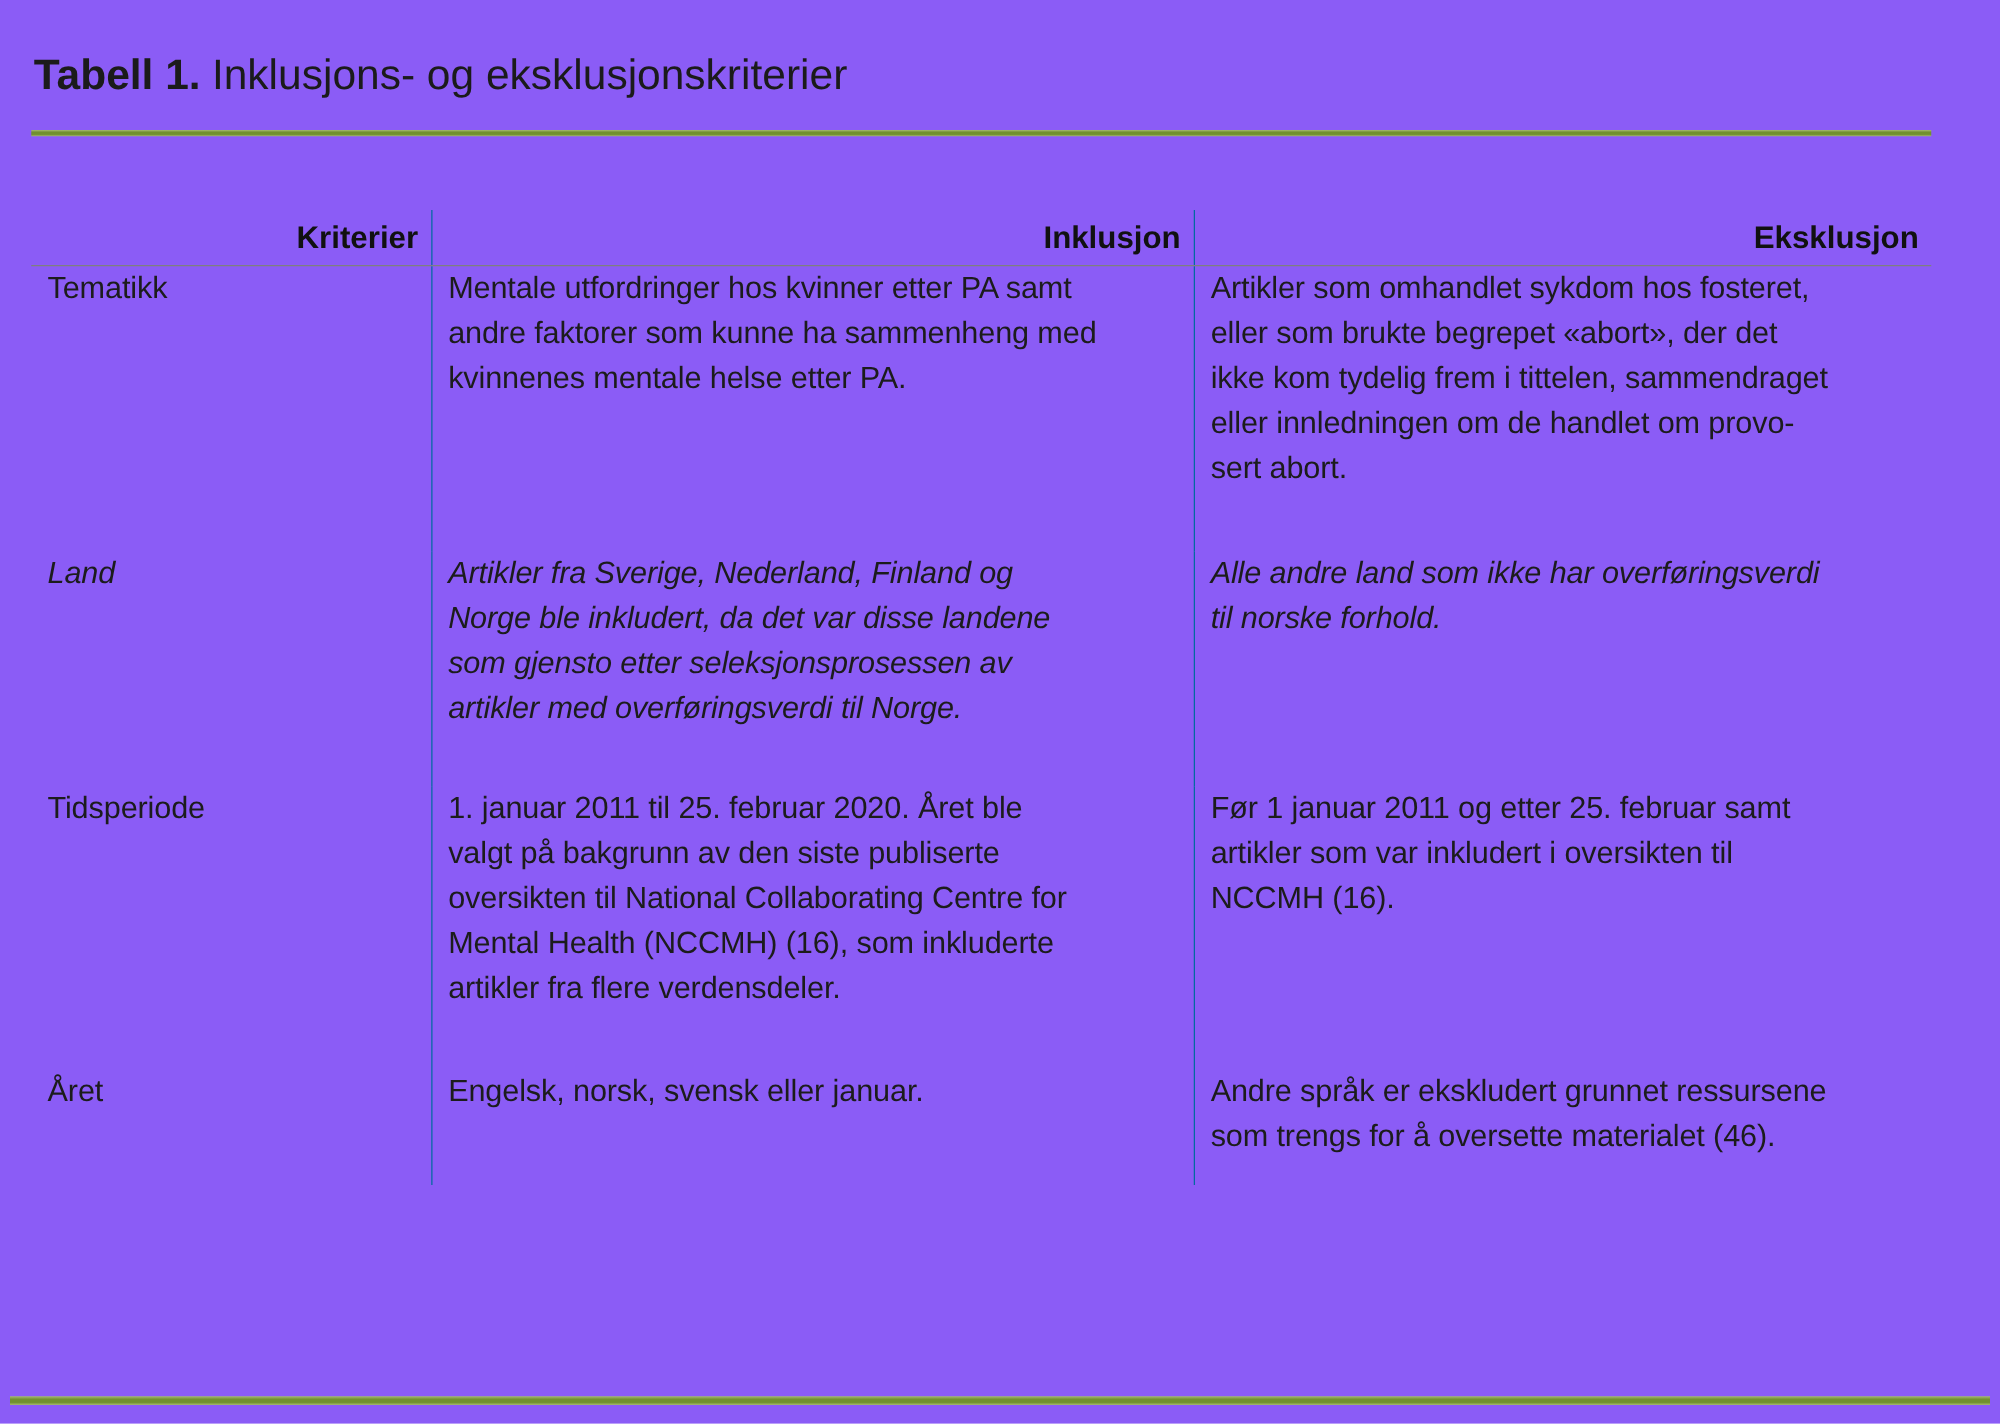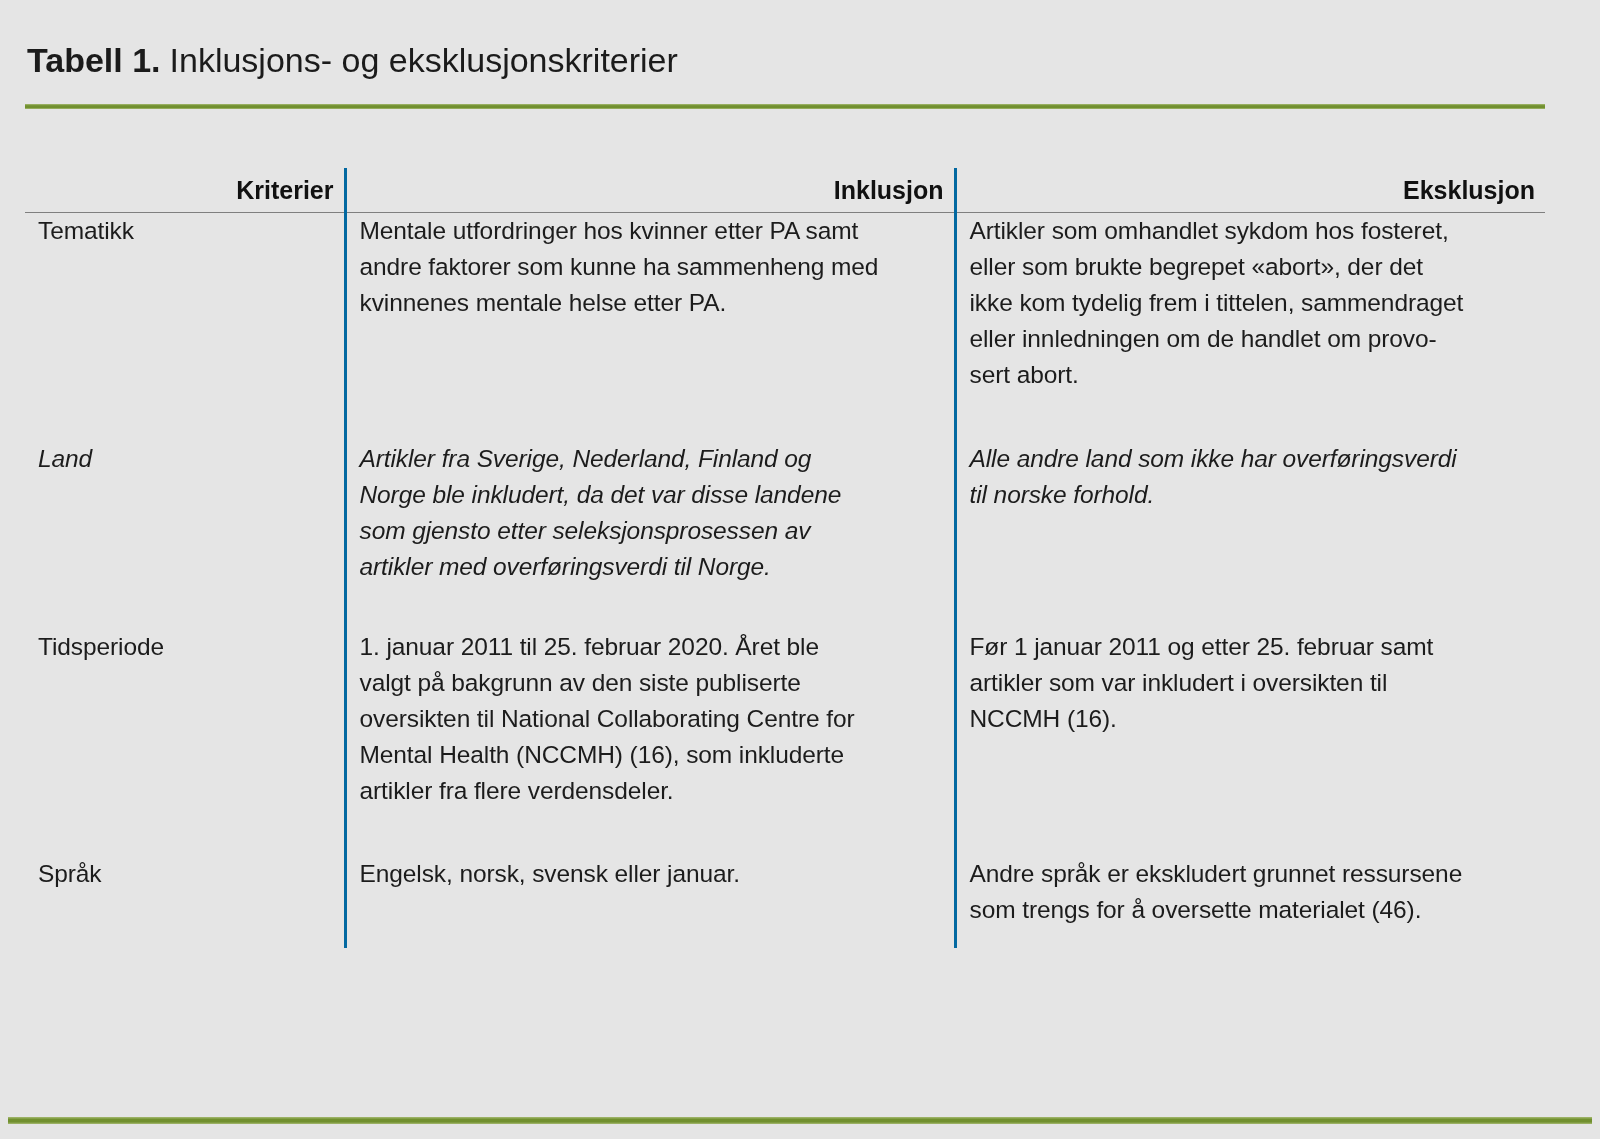--- a/index.html
+++ b/index.html
@@ -1,20 +1,20 @@
 <!DOCTYPE html>
 <html><head>
 <meta charset="utf-8">
 <style>
   html, body { margin: 0; padding: 0; background: #ffffff; }
   .page {
     position: relative;
     width: 1600px;
     height: 1139px;
-    background: #e5e5e5;
+    background: #8b5cf6;
     font-family: "Liberation Sans", "DejaVu Sans", sans-serif;
     color: #1c1c1c;
     overflow: hidden;
   }
   .title {
     position: absolute;
     left: 27px;
     top: 38px;
     margin: 0;
     font-size: 34px;
@@ -42,21 +42,21 @@
   col.c3 { width: 590px; }
   th {
     text-align: right;
     font-size: 25px;
     line-height: 28px;
     font-weight: 700;
     color: #111111;
     padding: 8px 10px 8px 13px;
     border-bottom: 1px solid #7f7f7f;
   }
-  th + th, td + td { border-left: 3px solid #0369a1; }
+  th + th, td + td { border-left: 1px solid #0369a1; }
   td {
     vertical-align: top;
     font-size: 24.5px;
     line-height: 36px;
     letter-spacing: -0.1px;
     color: #1c1c1c;
     padding: 0 14px 46px 13px;
     white-space: pre-line;
   }
   tbody tr td { padding-top: 0; }
@@ -117,21 +117,21 @@
           <td>1. januar 2011 til 25. februar 2020. Året ble
 valgt på bakgrunn av den siste publiserte
 oversikten til National Collaborating Centre for
 Mental Health (NCCMH) (16), som inkluderte
 artikler fra flere verdensdeler.</td>
           <td>Før 1 januar 2011 og etter 25. februar samt
 artikler som var inkludert i oversikten til
 NCCMH (16).</td>
         </tr>
         <tr class="r4">
-          <td>Språk</td>
+          <td>Året</td>
           <td>Engelsk, norsk, svensk eller januar.</td>
           <td>Andre språk er ekskludert grunnet ressursene
 som trengs for å oversette materialet (46).</td>
         </tr>
       </tbody>
     </table>
   </div>
 
   <div class="rule rule-bottom"></div>
 

